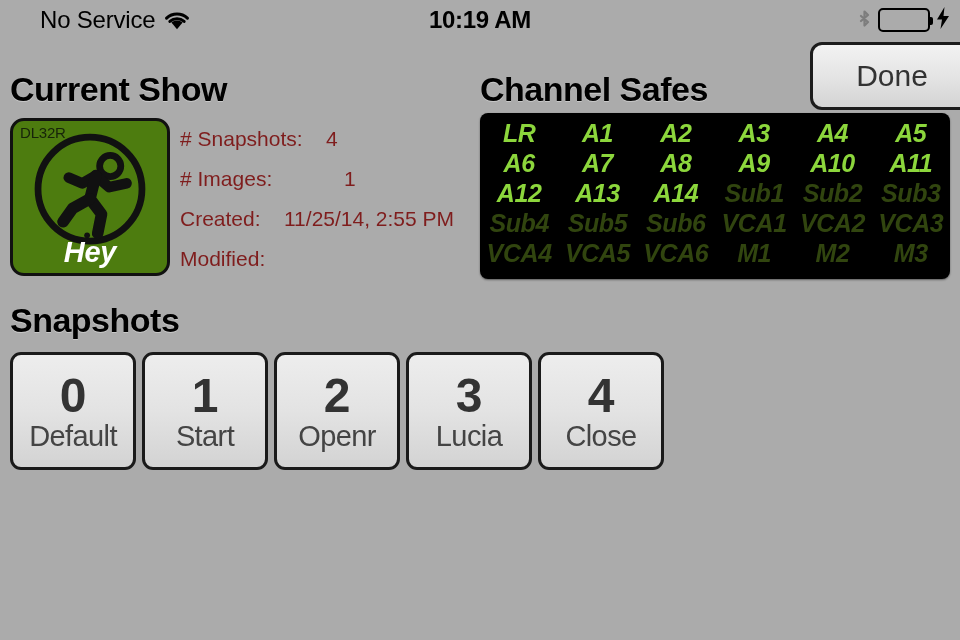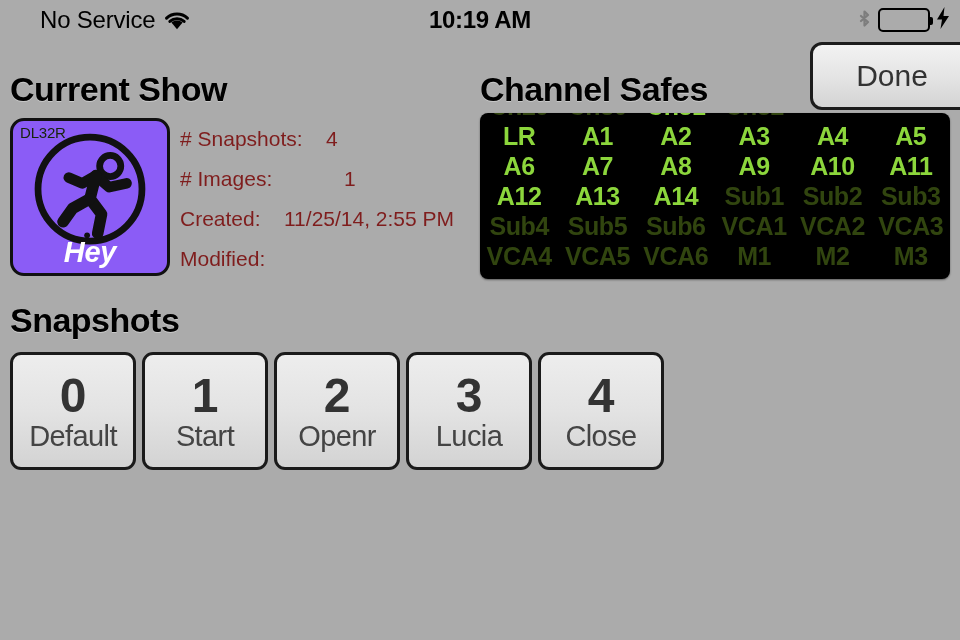--- a/index.html
+++ b/index.html
@@ -99,21 +99,21 @@
     color: #333;
     box-sizing: border-box;
     cursor: pointer;
   }
 
   
   #show-thumb {
     position: absolute;
     left: 10px; top: 118px;
     width: 160px; height: 158px;
-    background: #8b5cf6;
+    background: #4d7c0f;
     border: 3px solid #111;
     border-radius: 14px;
     box-sizing: border-box;
     overflow: hidden;
   }
   #show-thumb-model {
     position: absolute;
     left: 7px; top: 3px;
     font-size: 15px;
     color: #17240a;
@@ -168,21 +168,22 @@
     overflow: hidden;
   }
   #safes-scroll {
     position: absolute;
     left: 0; right: 0;
     top: -22px;
   }
   .safes-row {
     display: flex;
     height: 30px;
-    align-items: center;
+    align-items: flex-start;
+    font-style: italic;
   }
   .safe-cell {
     flex: 1 1 0;
     text-align: center;
     font-size: 25px;
     font-weight: bold;
     letter-spacing: -0.4px;
     line-height: 1;
     cursor: pointer;
   }

